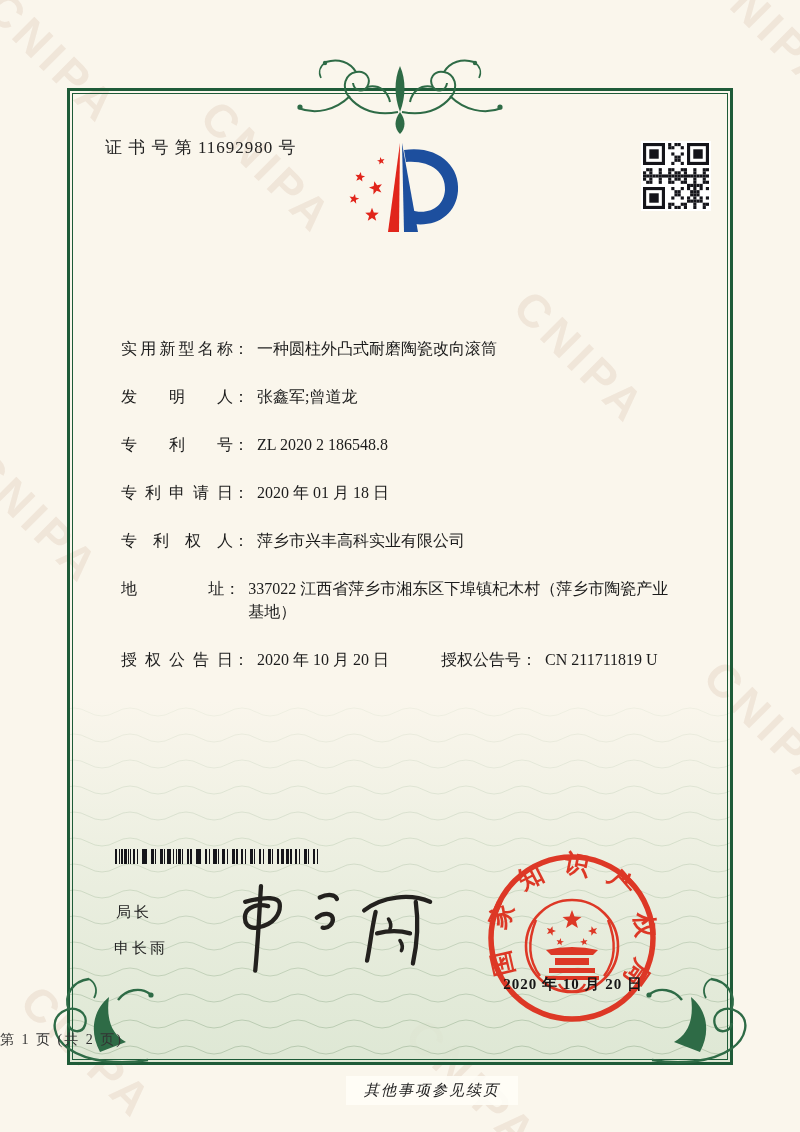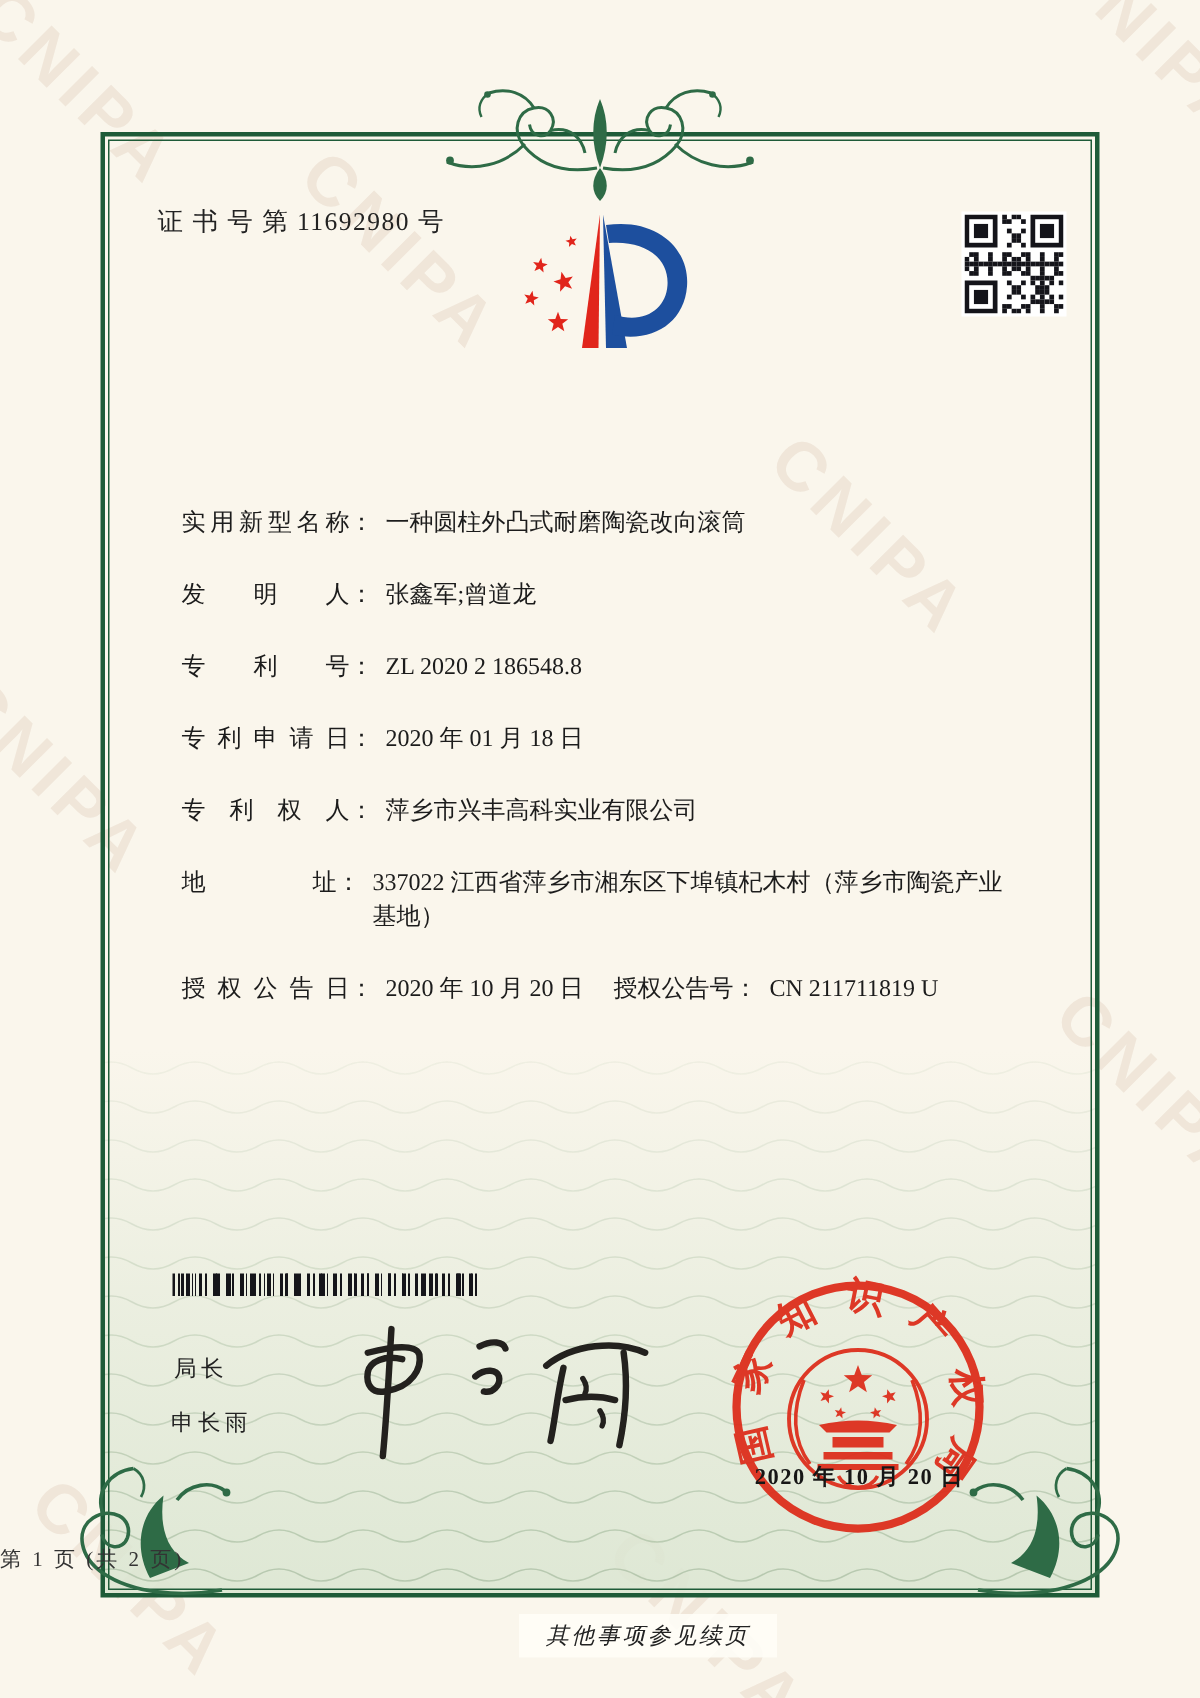--- a/index.html
+++ b/index.html
@@ -29,21 +29,21 @@
   .logo{position:absolute;left:338px;top:136px;}
 
   .title{position:absolute;left:0;top:244px;width:800px;text-align:center;
          font-size:34px;font-weight:bold;letter-spacing:10px;color:#111;}
 
   .fields{position:absolute;left:105px;top:337px;width:575px;font-size:16px;color:#1c1c1c;}
   .field-row{display:flex;align-items:flex-start;line-height:23px;margin-bottom:25px;}
   .flabel{display:inline-block;width:112px;text-align:justify;text-align-last:justify;margin-left:16px;}
   .fcolon{margin:0 2px 0 0;}
   .fvalue{margin-left:6px;max-width:452px;}
-  .pair2{margin-left:20px;display:flex;}
+  .pair2{margin-left:52px;display:flex;}
   .row-grant{margin-bottom:0;}
 
   .body-text{position:absolute;left:95px;top:658px;width:622px;font-size:15.5px;
              line-height:29px;color:#232323;font-style:italic;letter-spacing:.5px;}
   .body-text p{margin:0;text-indent:2em;}
 
   .barcode{position:absolute;left:115px;top:849px;width:205px;height:15px;
      background:
        repeating-linear-gradient(90deg,#15151a 0 2px,transparent 2px 4px,#15151a 4px 5px,transparent 5px 9px,#15151a 9px 12px,transparent 12px 13px,#15151a 13px 14px,transparent 14px 18px),
        repeating-linear-gradient(90deg,transparent 0 6px,#15151a 6px 8px,transparent 8px 15px,#15151a 15px 16px,transparent 16px 23px);}

